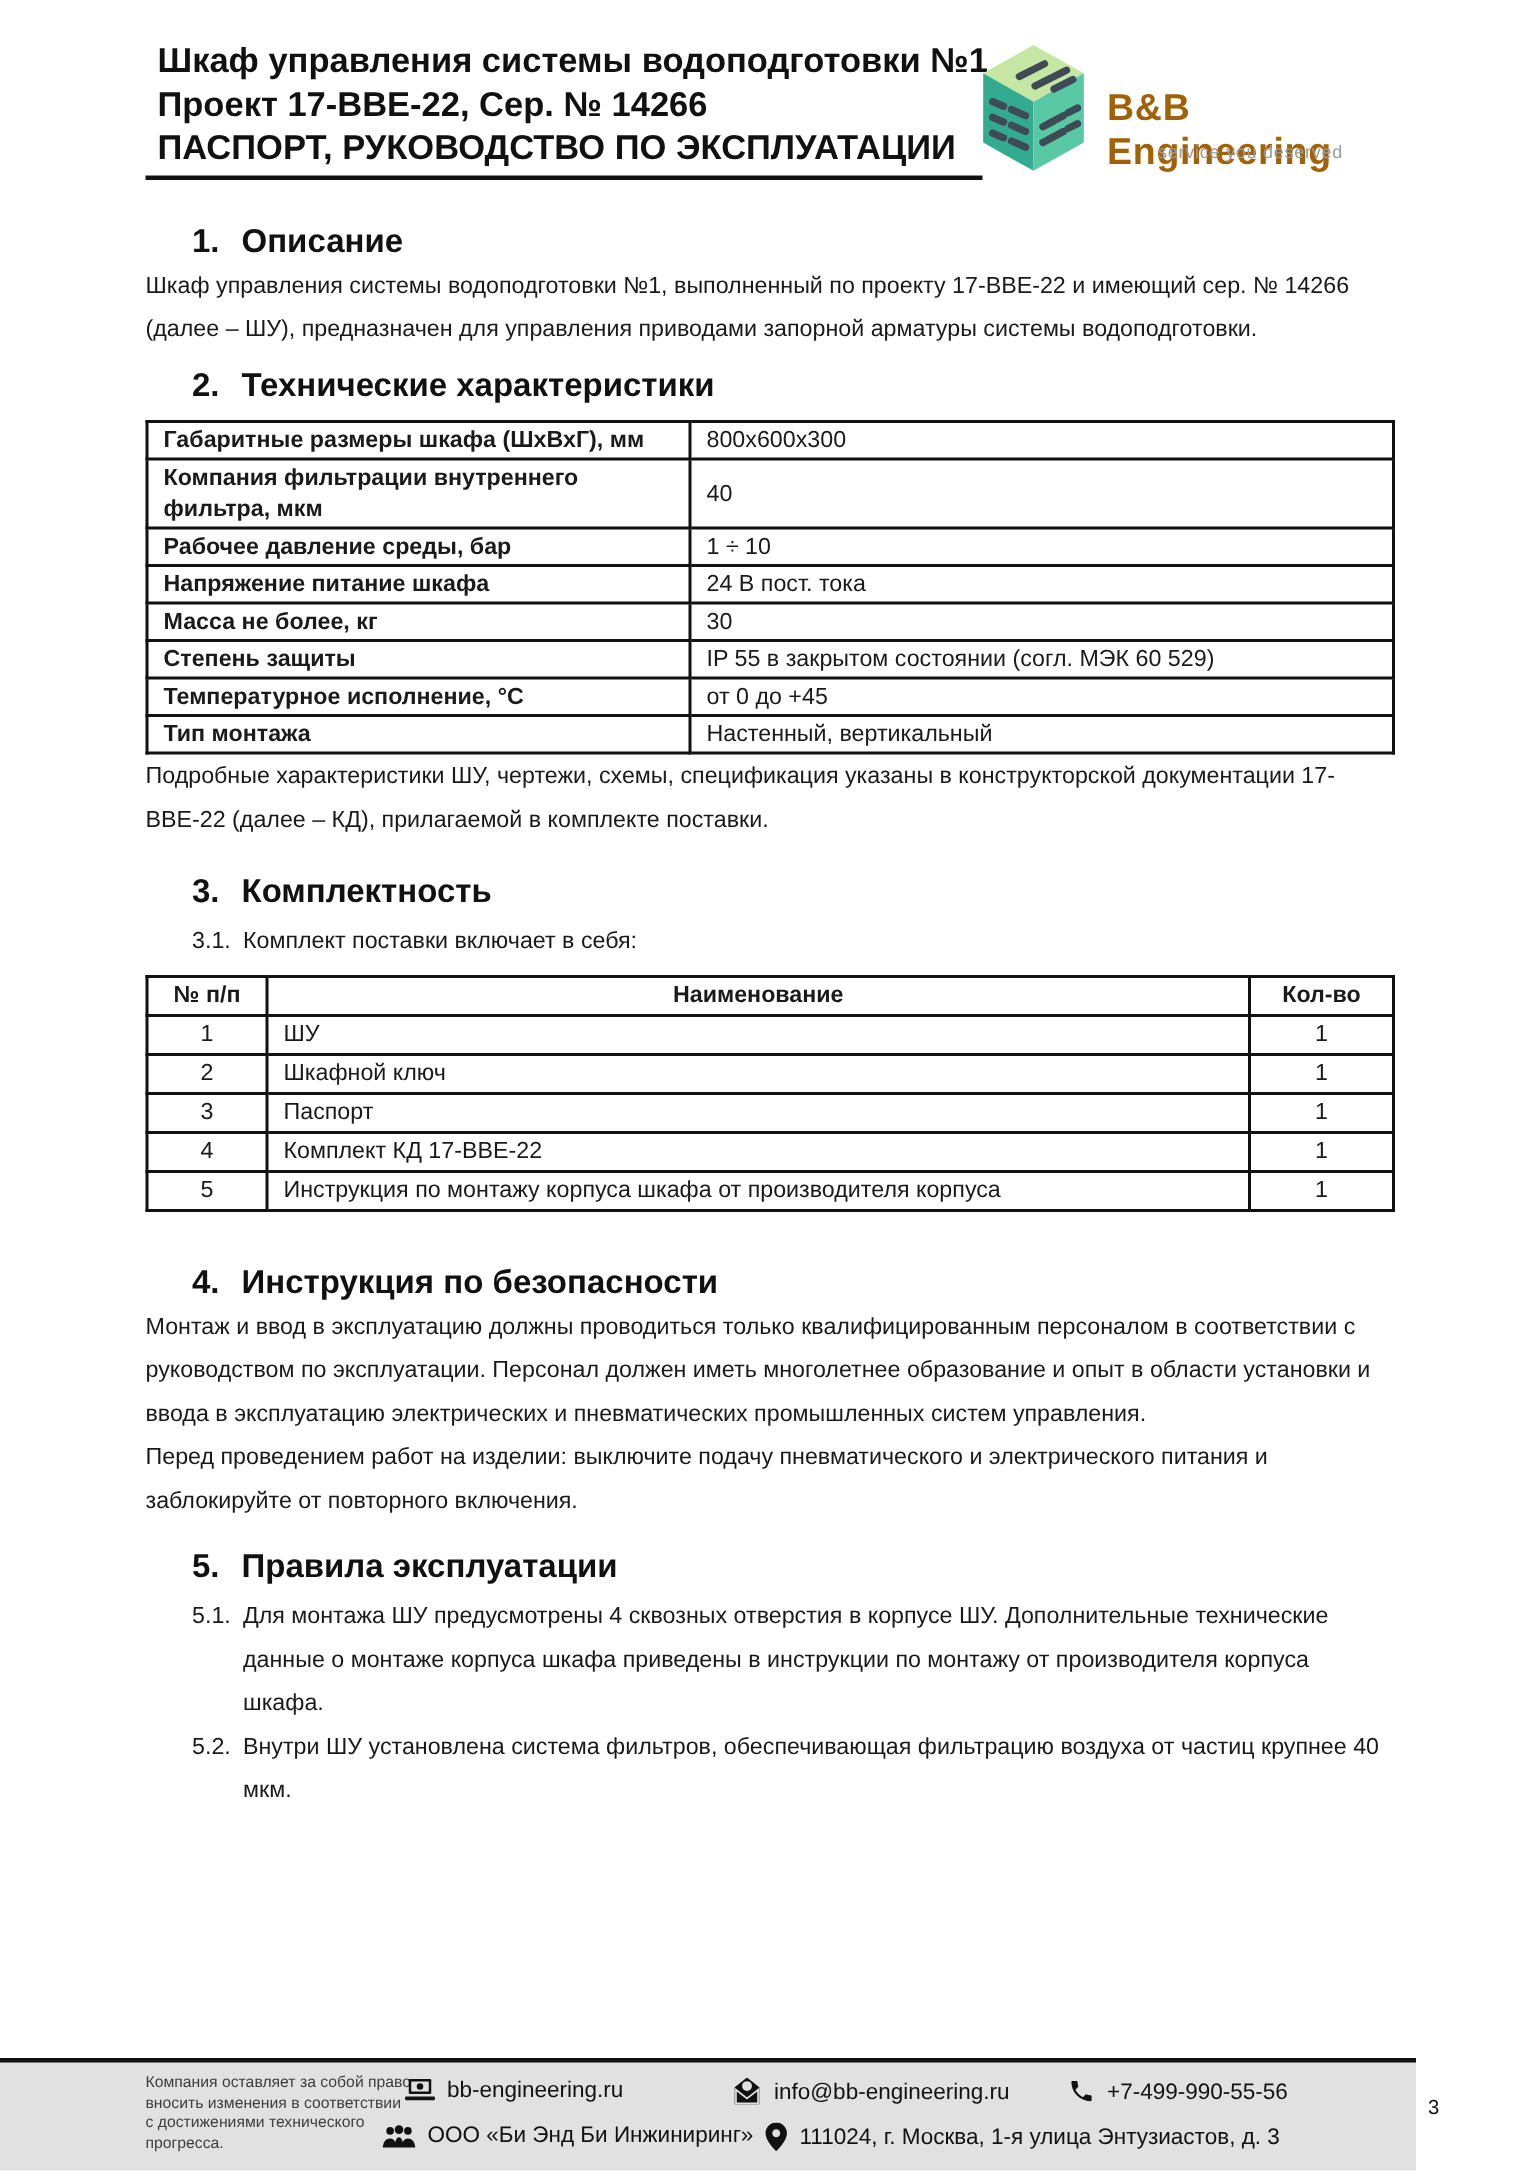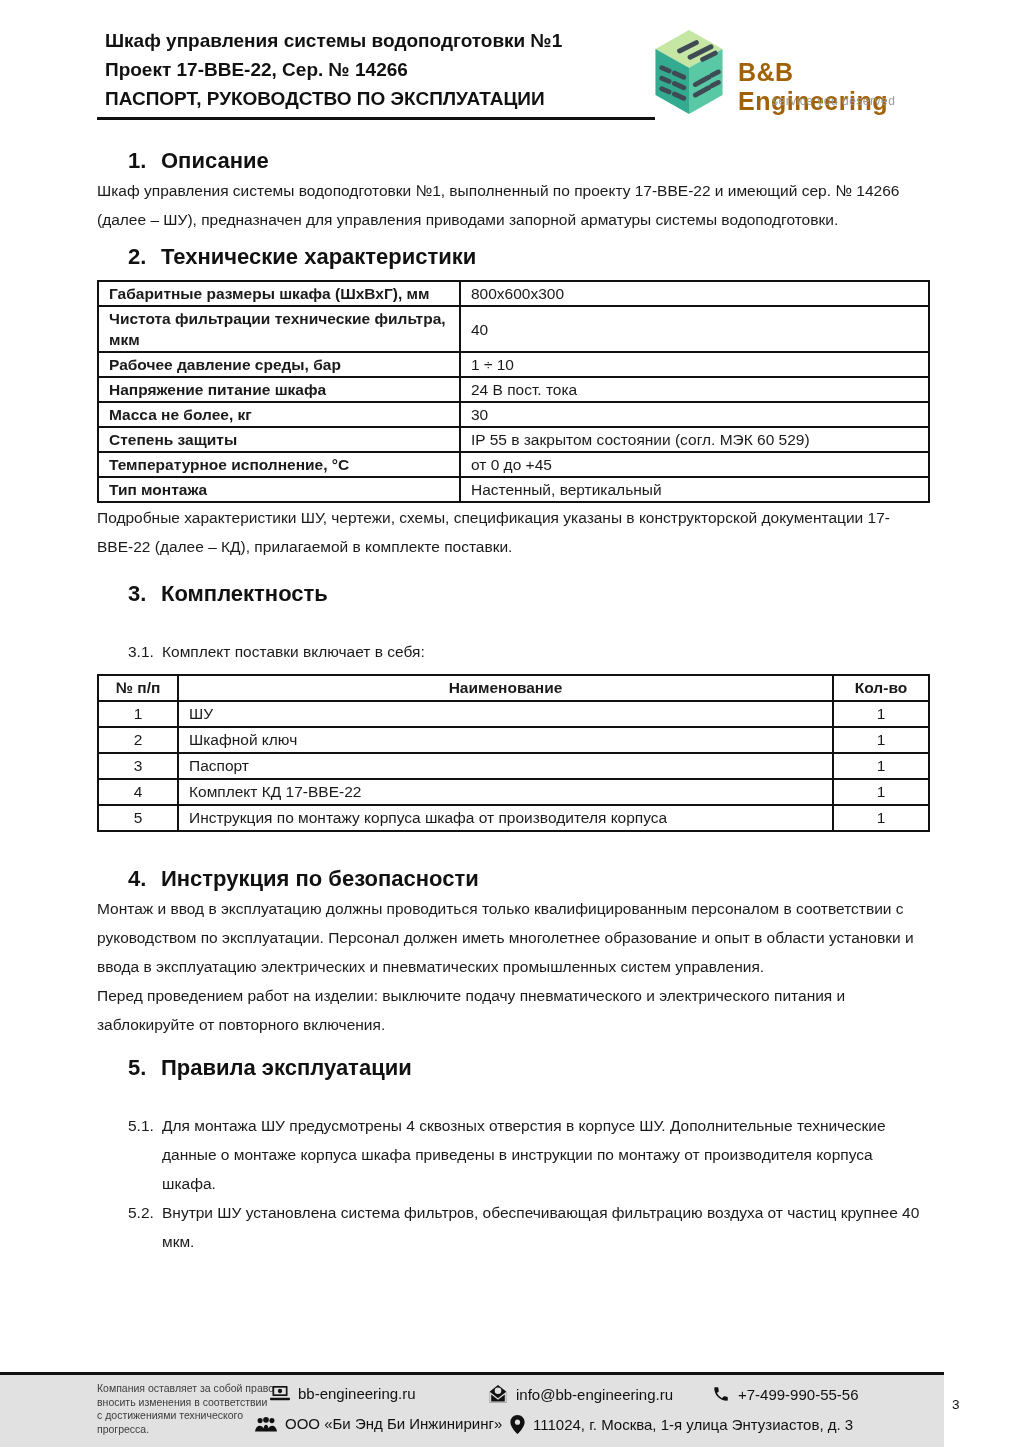--- a/index.html
+++ b/index.html
@@ -1,21 +1,21 @@
 <!DOCTYPE html>
 <html lang="ru"><head>
 <meta charset="utf-8">
 <style>
   html,body{margin:0;padding:0;}
   body{width:1024px;height:1447px;background:#ffffff;font-family:"Liberation Sans","DejaVu Sans",sans-serif;color:#1a1a1a;position:relative;overflow:hidden;}
   .page{position:absolute;inset:0;background:#fff;}
 
   
   .hdr-titles{position:absolute;left:105px;top:26px;width:560px;}
-  .hdr-titles div{font-weight:bold;font-size:19px;line-height:29px;color:#111;}
+  .hdr-titles div{font-weight:bold;font-size:23px;line-height:29px;color:#111;}
   .hdr-rule{position:absolute;left:97px;top:117px;width:558px;height:3px;background:#111;}
   .logo{position:absolute;left:650px;top:28px;width:300px;height:95px;}
   .logo-cube{position:absolute;left:2px;top:2px;}
   .logo-brand{position:absolute;left:88px;top:30px;font-weight:bold;font-size:25px;color:#a16207;letter-spacing:0.5px;}
   .logo-tagline{position:absolute;left:122px;top:66px;font-size:12px;color:#9a9b9d;letter-spacing:0.5px;}
 
   
   .main{position:absolute;left:97px;top:146px;width:833px;font-size:15.5px;line-height:29px;}
   .sec-h{display:flex;font-weight:bold;font-size:22px;line-height:30px;color:#111;margin-left:31px;}
   .sec-h .h-num{width:33px;flex:none;}
@@ -27,21 +27,21 @@
   
   table{border-collapse:collapse;width:833px;font-size:15.5px;}
   td,th{border:2px solid #111;padding:1px 10px;line-height:21px;vertical-align:middle;}
   .spec-table td.lbl{font-weight:bold;width:340px;}
   .parts-table th{font-weight:bold;text-align:center;line-height:22px;}
   .parts-table td{line-height:22px;}
   .parts-table .c-num{width:58px;text-align:center;}
   .parts-table .c-qty{width:74px;text-align:center;}
 
   
-  .mt8{margin-top:8px;} .mt12{margin-top:28px;} .mt14{margin-top:14px;}
+  .mt8{margin-top:8px;} .mt12{margin-top:4px;} .mt14{margin-top:14px;}
   .mt18{margin-top:18px;} .mt24{margin-top:24px;} .mt32{margin-top:32px;}
 
   
   .footer{position:absolute;left:0;top:1372px;width:944px;height:75px;background:#e1e1e1;border-top:3px solid #111;box-sizing:border-box;}
   .f-note{position:absolute;left:97px;top:7px;width:178px;font-size:10.5px;line-height:13.5px;color:#3d3d3d;}
   .f-item{position:absolute;display:flex;align-items:center;gap:8px;font-size:15px;color:#111;}
   .f-item svg{flex:none;}
   .f-page{position:absolute;left:952px;top:22px;font-size:13.5px;color:#111;}
 </style>
 </head>
@@ -94,21 +94,21 @@
       <span>Технические характеристики</span>
     </div>
 
     <table class="spec-table mt8">
       <tbody>
         <tr>
           <td class="lbl">Габаритные размеры шкафа (ШхВхГ), мм</td>
           <td>800х600х300</td>
         </tr>
         <tr>
-          <td class="lbl">Чистота фильтрации технические фильтра, мкм</td>
+          <td class="lbl">Компания фильтрации внутреннего фильтра, мкм</td>
           <td>40</td>
         </tr>
         <tr>
           <td class="lbl">Рабочее давление среды, бар</td>
           <td>1 ÷ 10</td>
         </tr>
         <tr>
           <td class="lbl">Напряжение питание шкафа</td>
           <td>24 В пост. тока</td>
         </tr>

